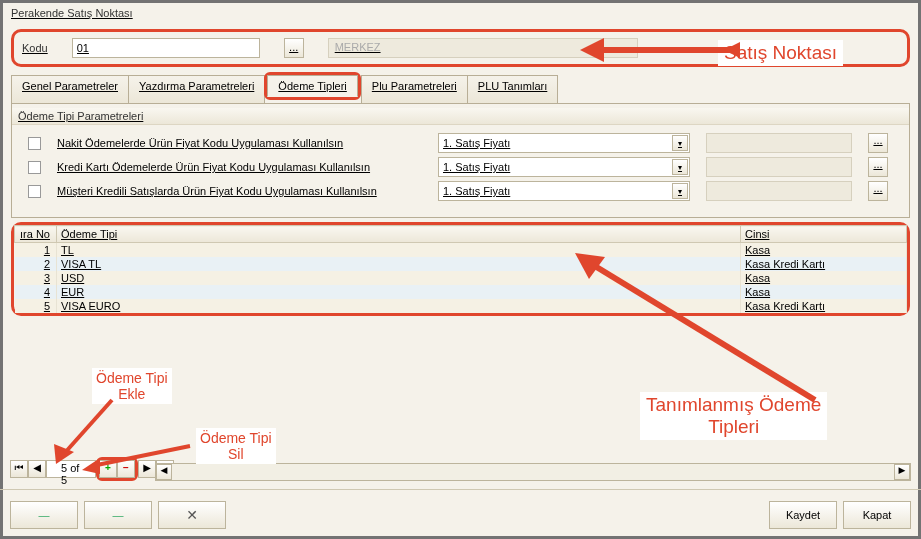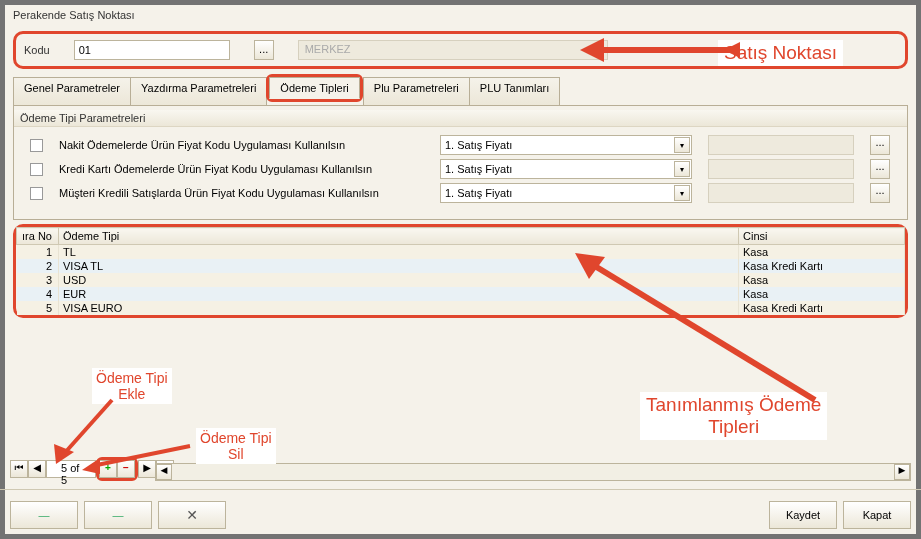--- a/index.html
+++ b/index.html
@@ -1,23 +1,23 @@
 <!DOCTYPE html>
 <html><head>
 <meta charset="utf-8">
 <style>
   * { box-sizing: border-box; margin: 0; padding: 0; font-family: Tahoma, Arial, sans-serif; font-size: 11px; }
   body { background: #f5f2ea; width: 921px; height: 539px; position: relative; overflow: hidden; }
   
-  .window { width: 921px; height: 539px; border: 5px solid #737373; background: #f5f2ea; }
+  .window { width: 921px; height: 539px; border: 3px solid #737373; background: #f5f2ea; text-decoration: underline; }
   .title-bar { padding: 4px 8px; color: #333; }
   
   .top-panel { margin: 6px 8px 4px 8px; padding: 6px 8px; background: #f5f2ea; display: flex; align-items: center; gap: 24px; border: 3px solid #e0462d; border-radius: 10px; }
   .label { color: #333; }
-  .input-code { width: 156px; height: 20px; border: 1px solid #bcb49c; background: #fff; padding: 1px 4px; }
+  .input-code { width: 188px; height: 20px; border: 1px solid #bcb49c; background: #fff; padding: 1px 4px; }
   .ellipsis-btn { width: 20px; height: 20px; border: 1px solid #bcb49c; background: linear-gradient(#fff,#ece7d8); cursor: pointer; text-align: center; line-height: 16px; }
   .branch-display { flex: 0 0 310px; height: 20px; border: 1px solid #d6d0be; background: #eeeadd; color: #aaa; padding: 2px 6px; }
   
   .tabs { margin: 8px 8px 0 8px; display: flex; border-bottom: 1px solid #b8ae96; }
   .tab { padding: 4px 10px; border: 1px solid #b8ae96; border-bottom: none; margin-right: -1px; background: linear-gradient(#f5f2ea,#ece7d8); cursor: pointer; }
   .tab.active { background: #f5f2ea; border-bottom: 1px solid #f5f2ea; margin-bottom: -1px; }
   .tab-highlight { border: 3px solid #e0462d; border-radius: 6px; padding: 0; position: relative; top: -3px; }
   .tab-highlight .tab { margin: 0; }
   
   .content { margin: 0 8px; border: 1px solid #b8ae96; border-top: none; padding: 4px 0; }

